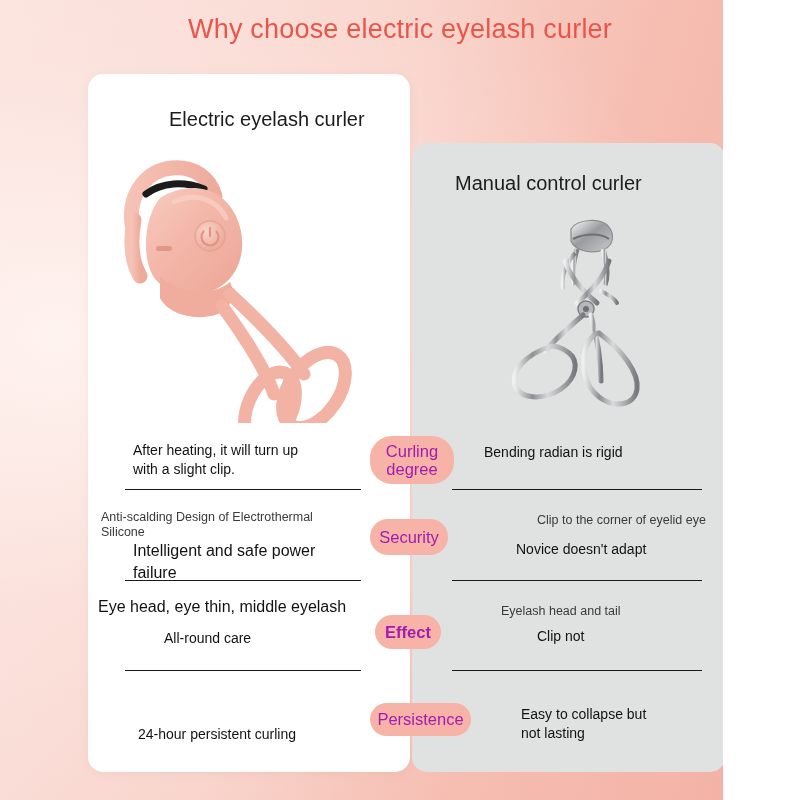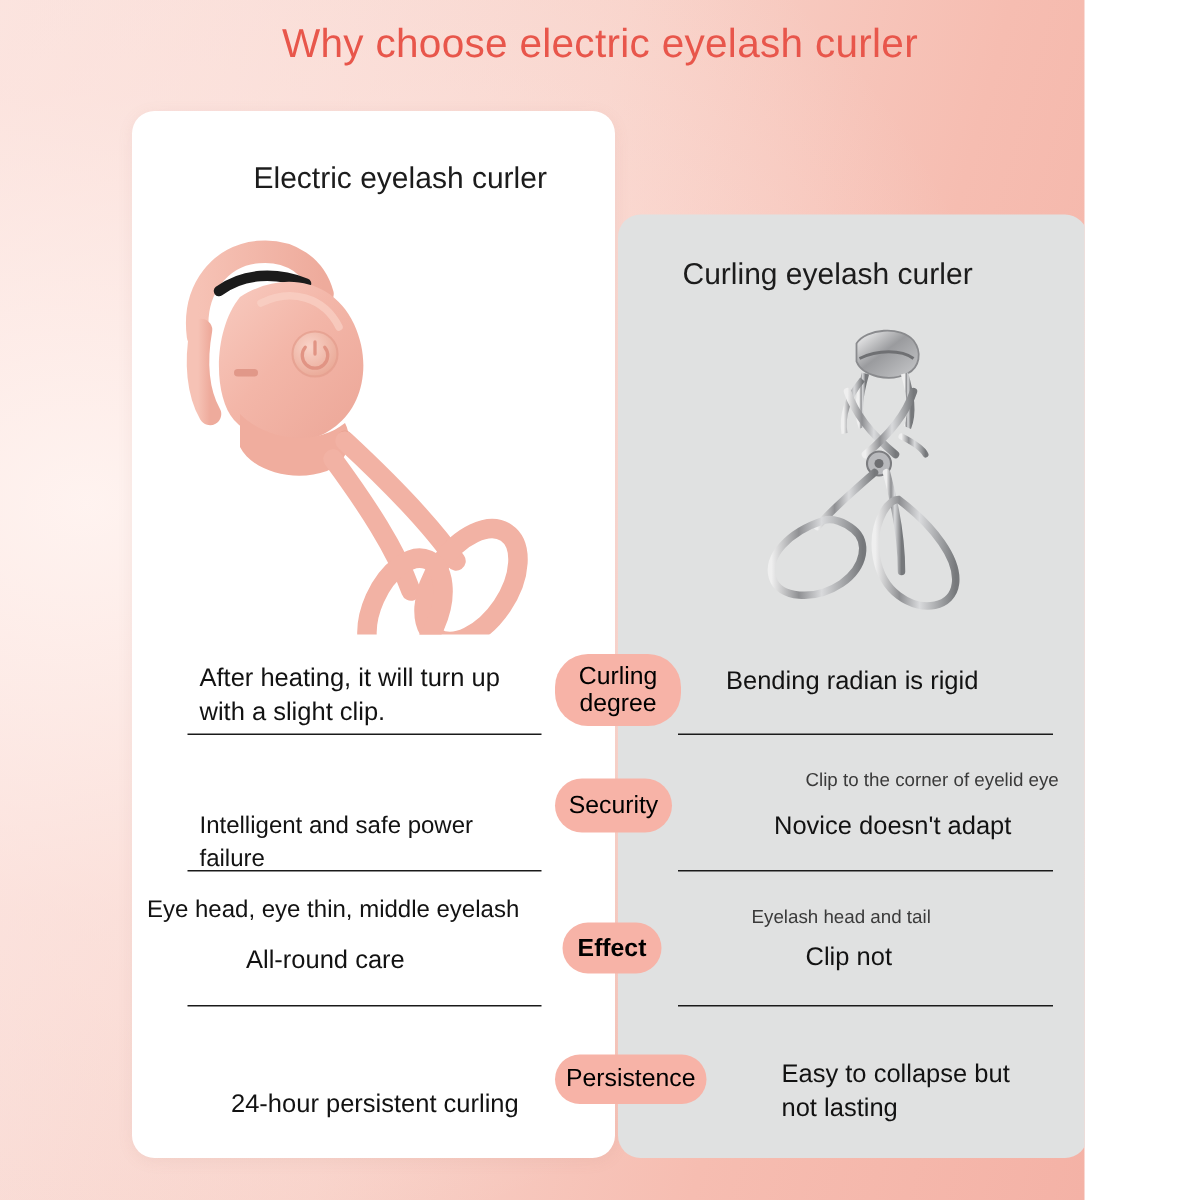--- a/index.html
+++ b/index.html
@@ -75,35 +75,35 @@
 
   
   .mc { left: 505px; top: 205px; width: 195px; height: 225px; }
 
   .txt {
     position: absolute;
     color: #121212;
     white-space: pre;
   }
   .txt.small { font-size: 12.5px; color: #3a3a3a; }
-  .txt.big   { font-size: 17px; }
+  .txt.big   { font-size: 14px; }
   .txt.mid   { font-size: 16px; }
 
   .divider {
     position: absolute;
     height: 1px;
     background: #1a1a1a;
   }
 
   
   .pill {
     position: absolute;
     background: #f7b3a7;
     border-radius: 22px;
-    color: #000000;
+    color: #a21caf;
     font-size: 16.5px;
     line-height: 1.12;
     text-align: center;
     display: flex;
     align-items: center;
     justify-content: center;
     padding: 5px 10px;
     z-index: 6;
   }
 </style>
@@ -160,21 +160,21 @@
     <path d="M112 136 C140 162 168 190 186 216" fill="none" stroke="#f2b2a4" stroke-width="13" stroke-linecap="round"></path>
     <path d="M104 148 C126 178 146 208 156 236" fill="none" stroke="#f2b2a4" stroke-width="13" stroke-linecap="round"></path>
 
     <ellipse cx="196" cy="232" rx="25" ry="42" transform="rotate(34 196 232)" fill="none" stroke="#f2b2a4" stroke-width="13"></ellipse>
 
     <ellipse cx="152" cy="250" rx="22" ry="38" transform="rotate(24 152 250)" fill="none" stroke="#f2b2a4" stroke-width="13"></ellipse>
   </svg>
 
   <div class="card-gray"></div>
 
-  <div class="card-head head-right">Curling eyelash curler</div>
+  <div class="card-head head-right">Manual control curler</div>
 
   <svg class="art mc" viewBox="0 0 195 225">
     <defs>
       <linearGradient id="sv" x1="0" y1="0" x2="1" y2="0">
         <stop offset="0%" stop-color="#efefef"></stop>
         <stop offset="30%" stop-color="#8f9093"></stop>
         <stop offset="55%" stop-color="#d9dadc"></stop>
         <stop offset="100%" stop-color="#76787b"></stop>
       </linearGradient>
       <linearGradient id="sv2" x1="0" y1="0" x2="1" y2="1">
@@ -214,20 +214,22 @@
   <div class="divider" style="left:125px; top:489px; width:236px;"></div>
 
   <div class="txt big" style="left:484px; top:444px;">Bending radian is rigid</div>
   <div class="divider" style="left:452px; top:489px; width:250px;"></div>
 
   <div class="pill" style="left:370px; top:436px; width:84px; height:48px;">
     <span style="white-space:pre-line;">Curling
 degree</span>
   </div>
 
+  <div class="txt small" style="left:101px; top:510px; line-height:1.2;">Anti-scalding Design of Electrothermal
+Silicone</div>
   <div class="txt mid" style="left:133px; top:540px; line-height:1.35;">Intelligent and safe power
 failure</div>
   <div class="divider" style="left:125px; top:580px; width:236px;"></div>
 
   <div class="txt small" style="left:505px; top:513px;margin-left:32px;">Clip to the corner of eyelid eye</div>
   <div class="txt big" style="left:516px; top:541px;">Novice doesn't adapt</div>
   <div class="divider" style="left:452px; top:580px; width:250px;"></div>
 
   <div class="pill" style="left:370px; top:519px; width:78px; height:36px;">
     <span>Security</span>
@@ -238,21 +240,21 @@
   <div class="divider" style="left:125px; top:670px; width:236px;"></div>
 
   <div class="txt small" style="left:501px; top:604px;">Eyelash head and tail</div>
   <div class="txt big" style="left:537px; top:628px;">Clip not</div>
   <div class="divider" style="left:452px; top:670px; width:250px;"></div>
 
   <div class="pill" style="left:375px; top:615px; width:66px; height:34px;font-weight:bold;">
     <span>Effect</span>
   </div>
 
-  <div class="txt big" style="left:154px; top:726px;">24-hour persistent curling</div>
+  <div class="txt big" style="left:138px; top:726px;">24-hour persistent curling</div>
 
   <div class="txt big" style="left:521px; top:705px; line-height:1.35;">Easy to collapse but
 not lasting</div>
 
   <div class="pill" style="left:370px; top:703px; width:101px; height:33px;">
     <span>Persistence</span>
   </div>
 
 </div>
 

